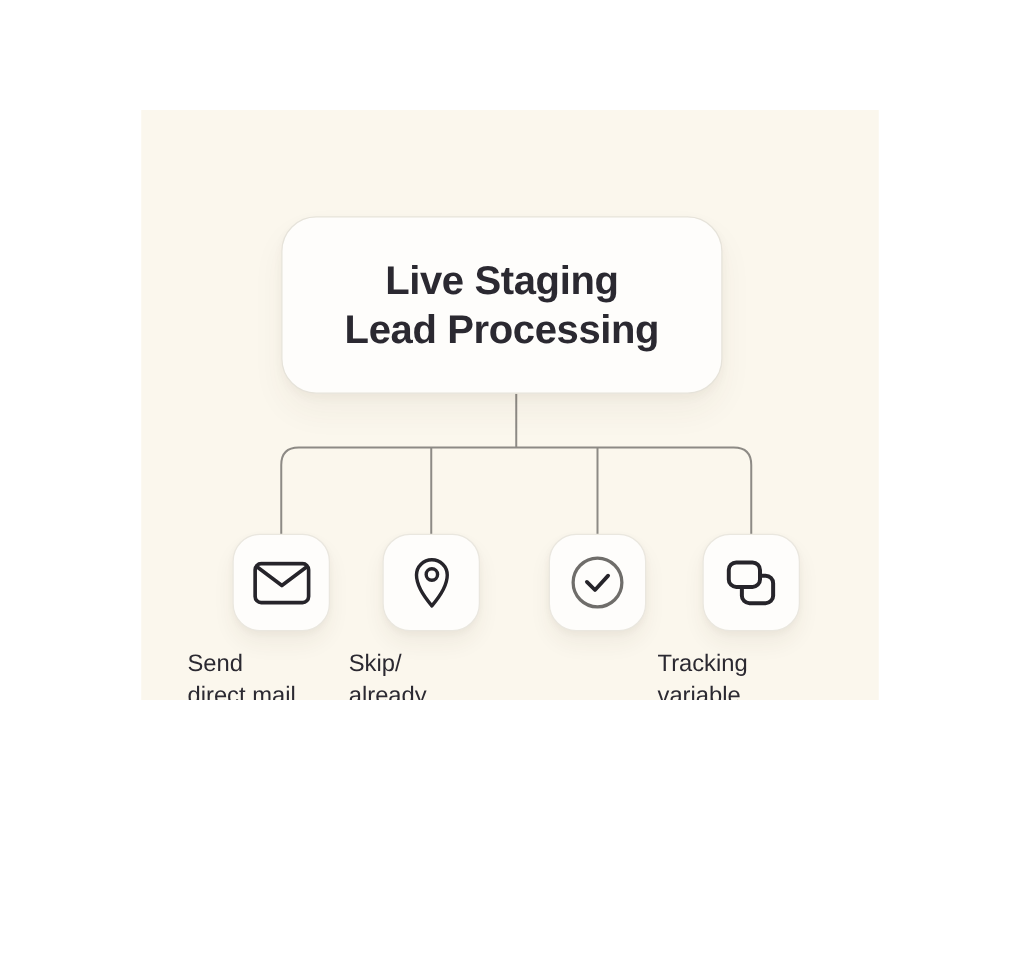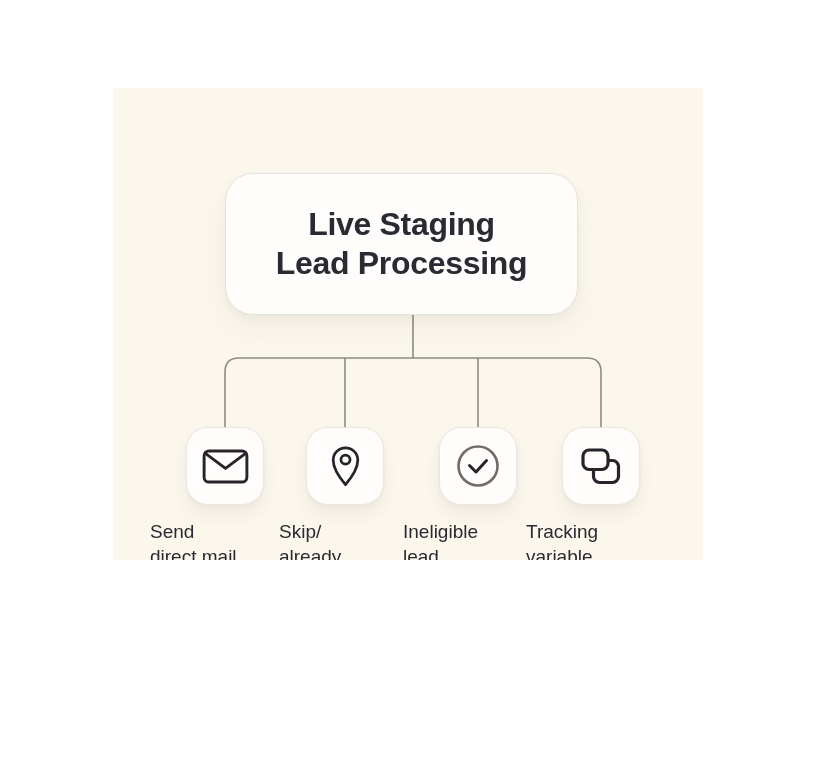--- a/index.html
+++ b/index.html
@@ -143,20 +143,18 @@
           <rect x="2" y="2" width="25" height="19.5" rx="6" fill="#fefdfb"></rect>
         </g>
       </svg>
     </div>
 
     <div class="branch-label label-1">Send
 direct mail</div>
     <div class="branch-label label-2">Skip/
 already
 mailed</div>
-    <div class="branch-label label-3">Ineligible
-lead</div>
     <div class="branch-label label-4">Tracking
 variable
 updated</div>
 
   </div>
 </div>
 
 </body></html>

